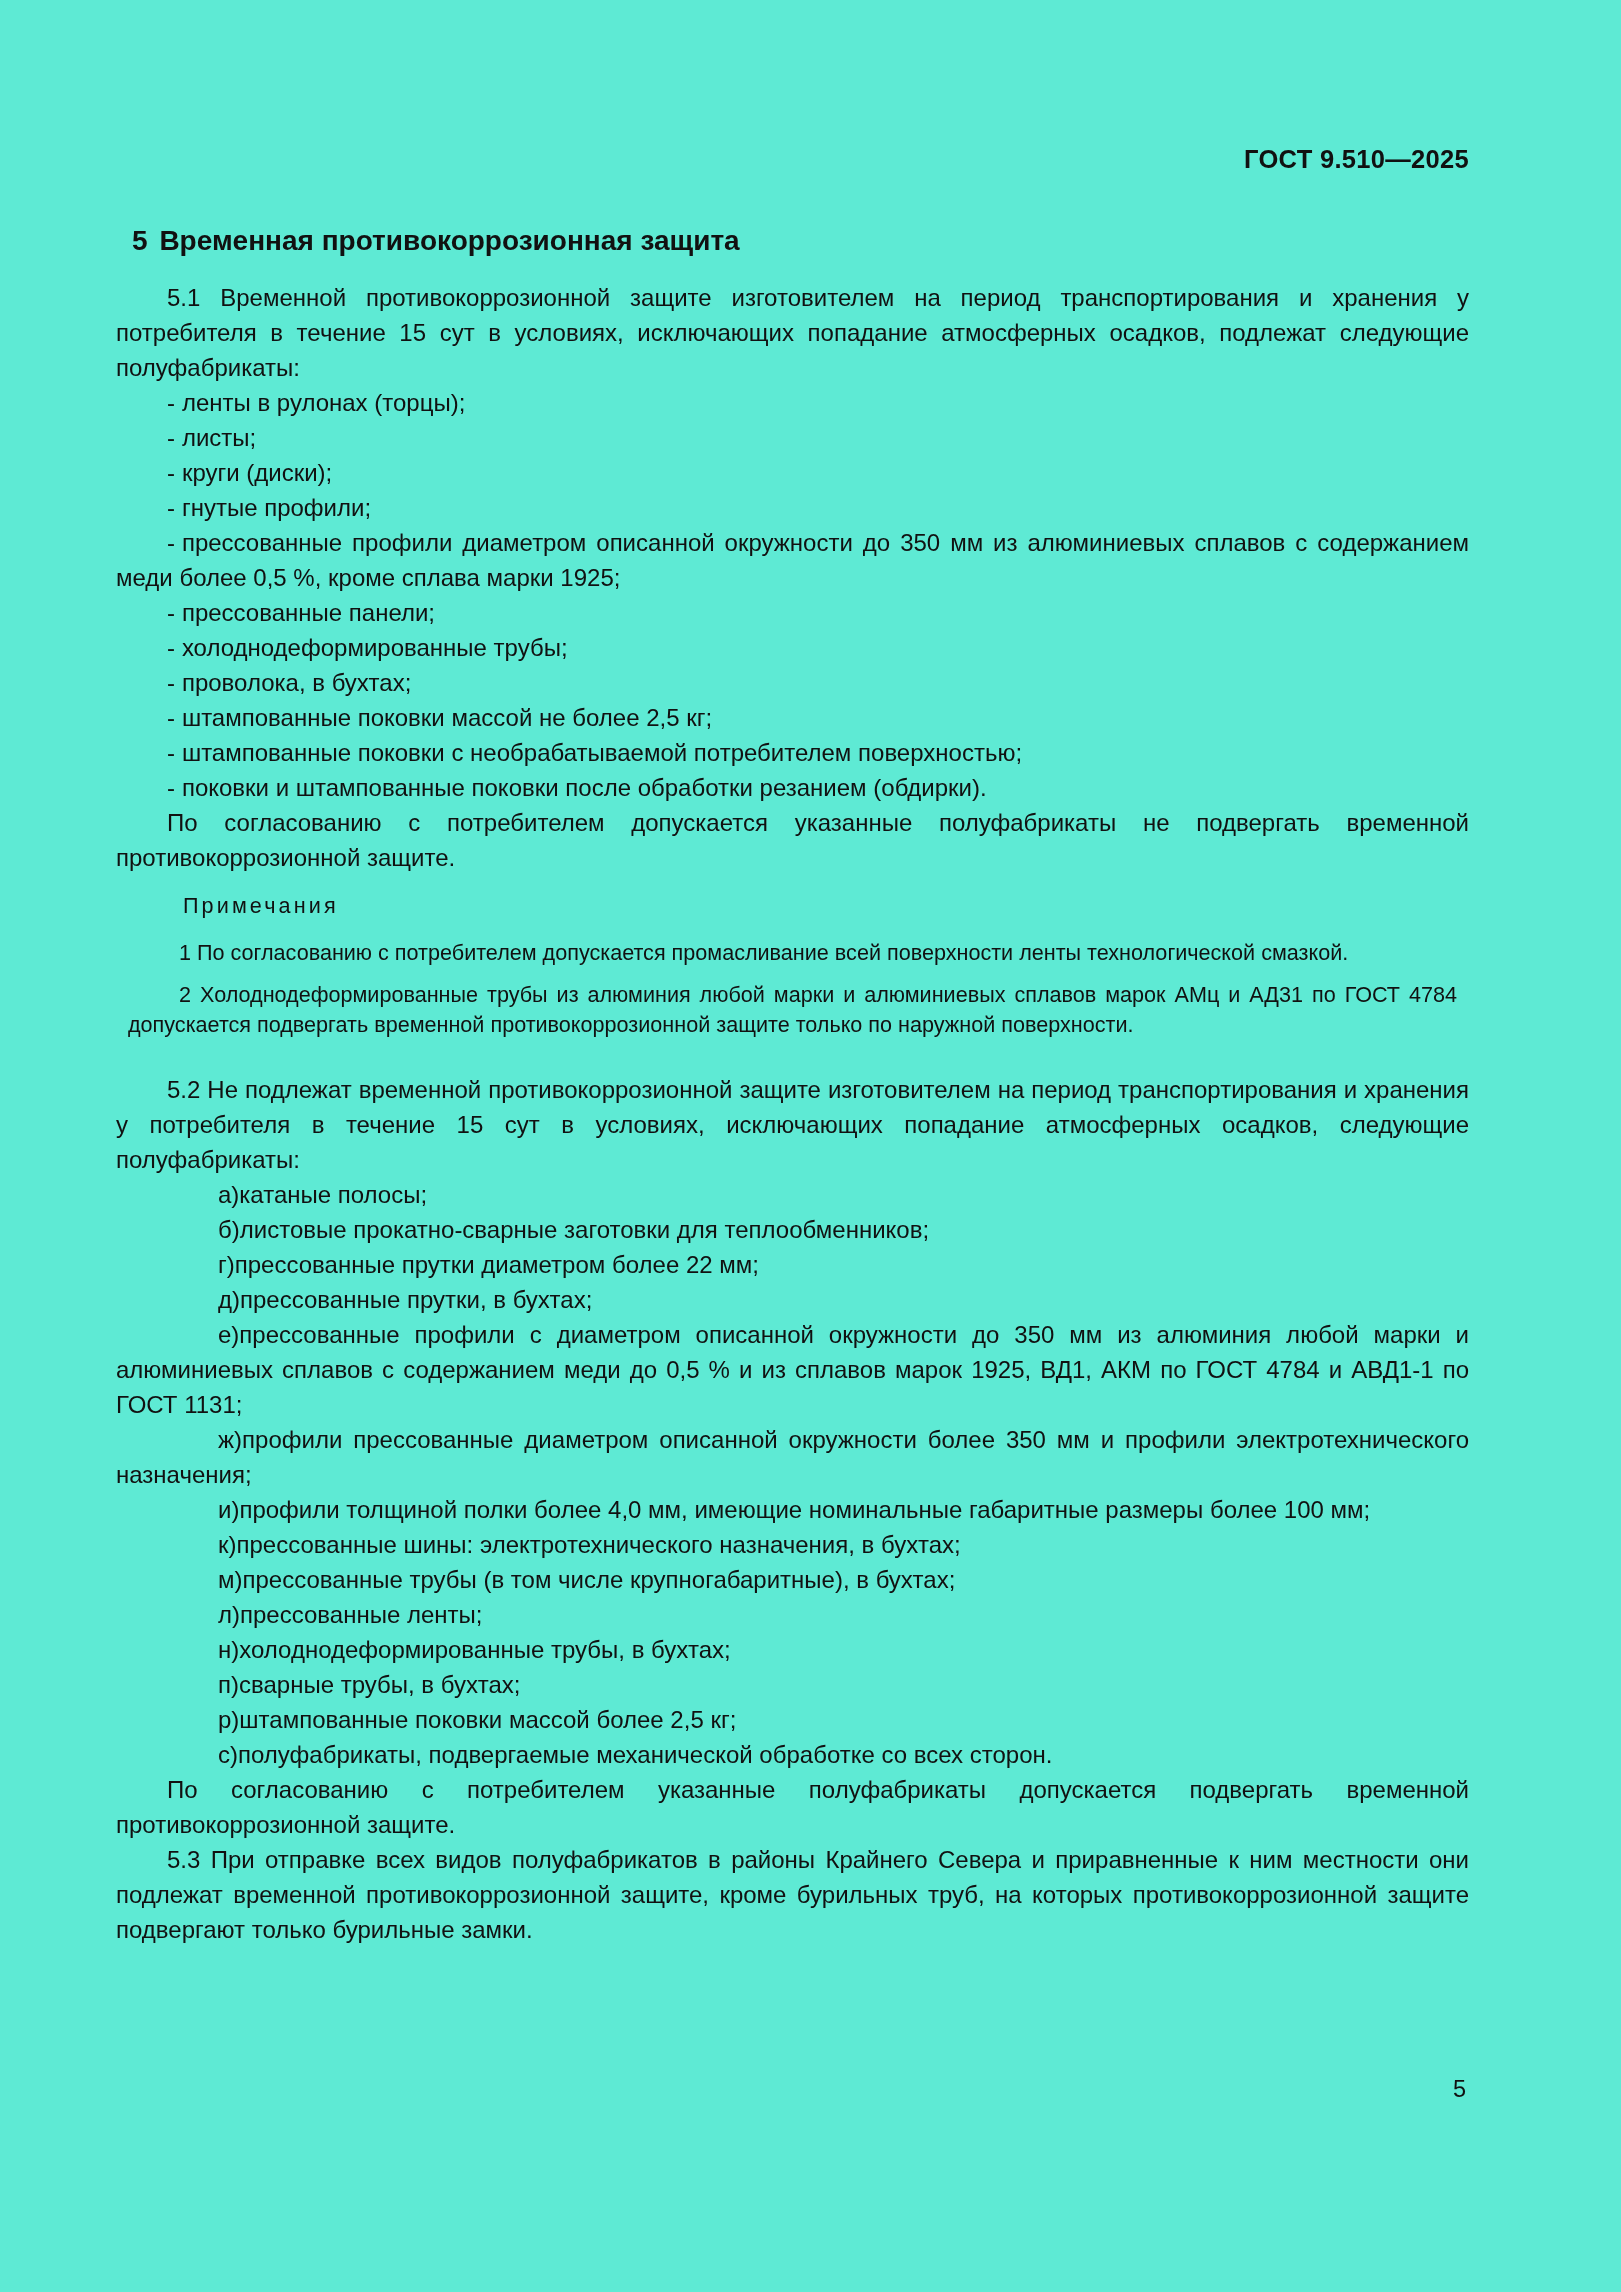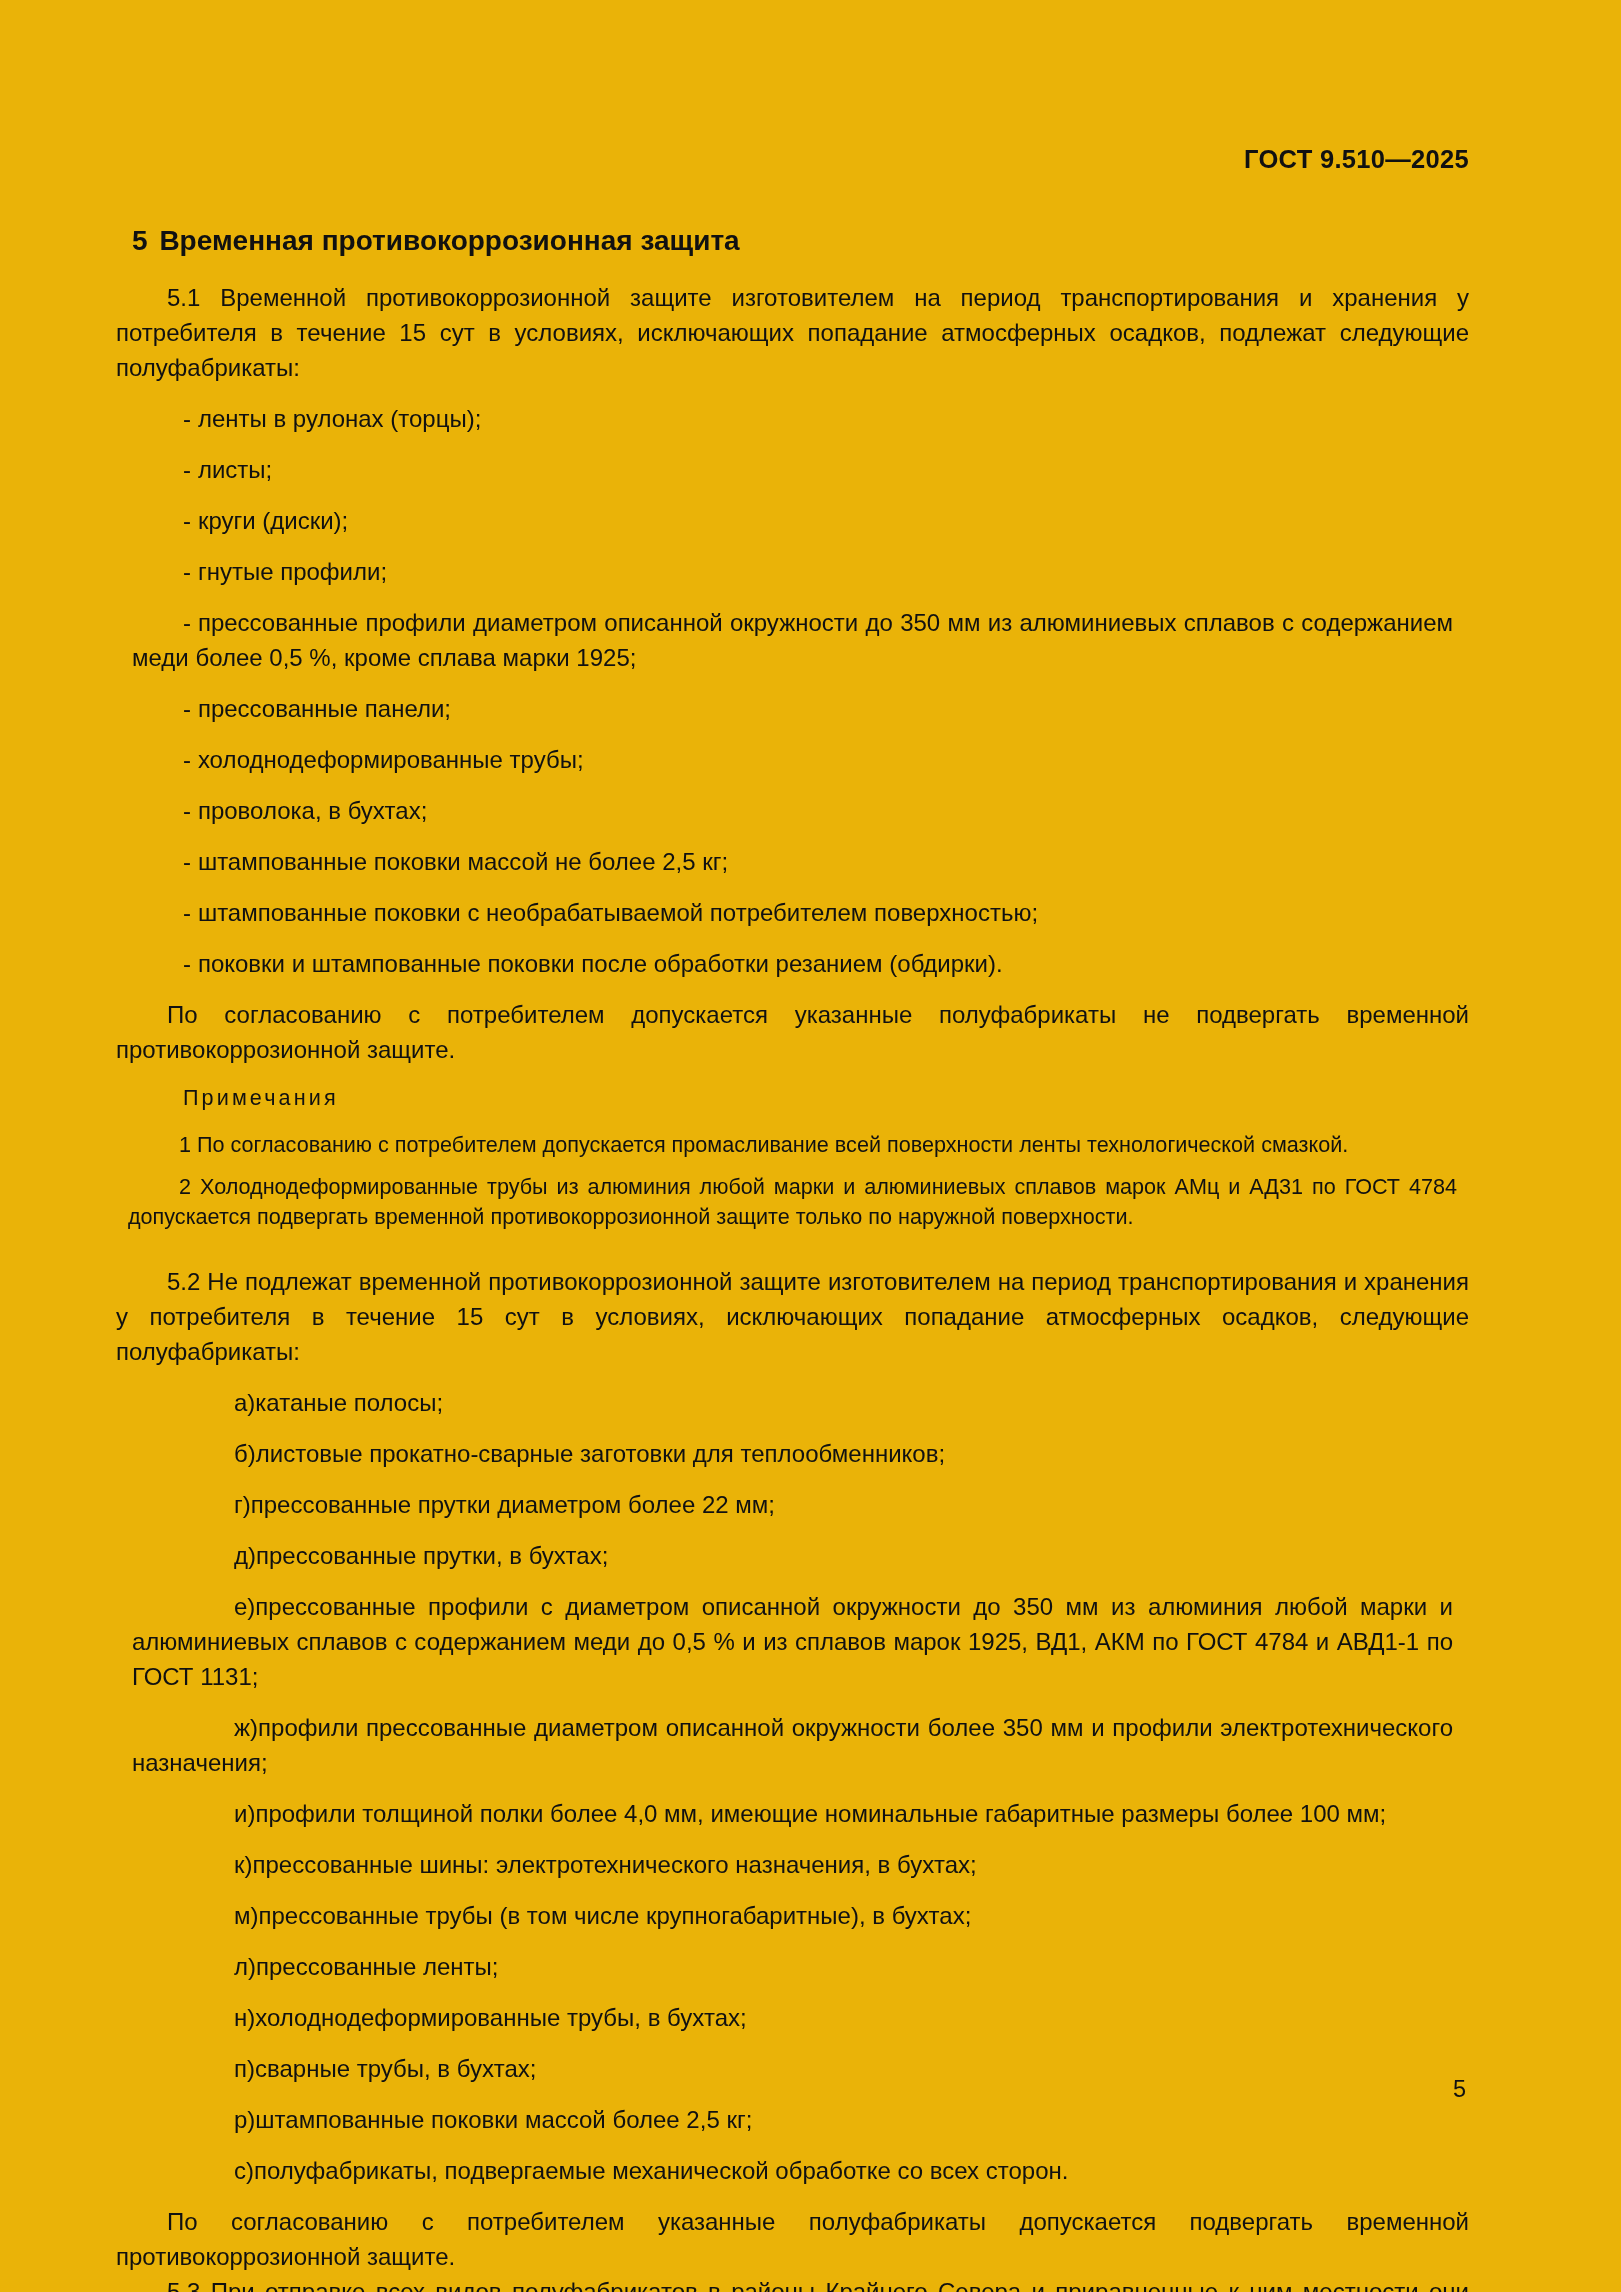--- a/index.html
+++ b/index.html
@@ -4,21 +4,21 @@
 <style>
   html, body {
     margin: 0;
     padding: 0;
     background: #ffffff;
   }
   .page {
     position: relative;
     width: 1621px;
     height: 2293px;
-    background: #eab308;
+    background: #5eead4;
     box-sizing: border-box;
     font-family: "Liberation Sans", sans-serif;
     color: #111111;
     overflow: hidden;
   }
   .content {
     position: absolute;
     left: 116px;
     top: 0;
     width: 1353px;
@@ -54,21 +54,21 @@
   }
   ul.dash-list, ul.alpha-list {
     list-style: none;
     margin: 0;
     padding: 0;
   }
   ul.dash-list > li, ul.alpha-list > li {
     font-size: 24px;
     line-height: 35px;
     text-align: justify;
-    margin: 16px;
+    margin: 0;
     padding: 0;
     text-indent: 51px;
   }
   ul.dash-list > li .marker {
     margin-right: 6.9px;
   }
   ul.alpha-list > li .marker {
     display: inline-block;
     min-width: 39px;
   }

